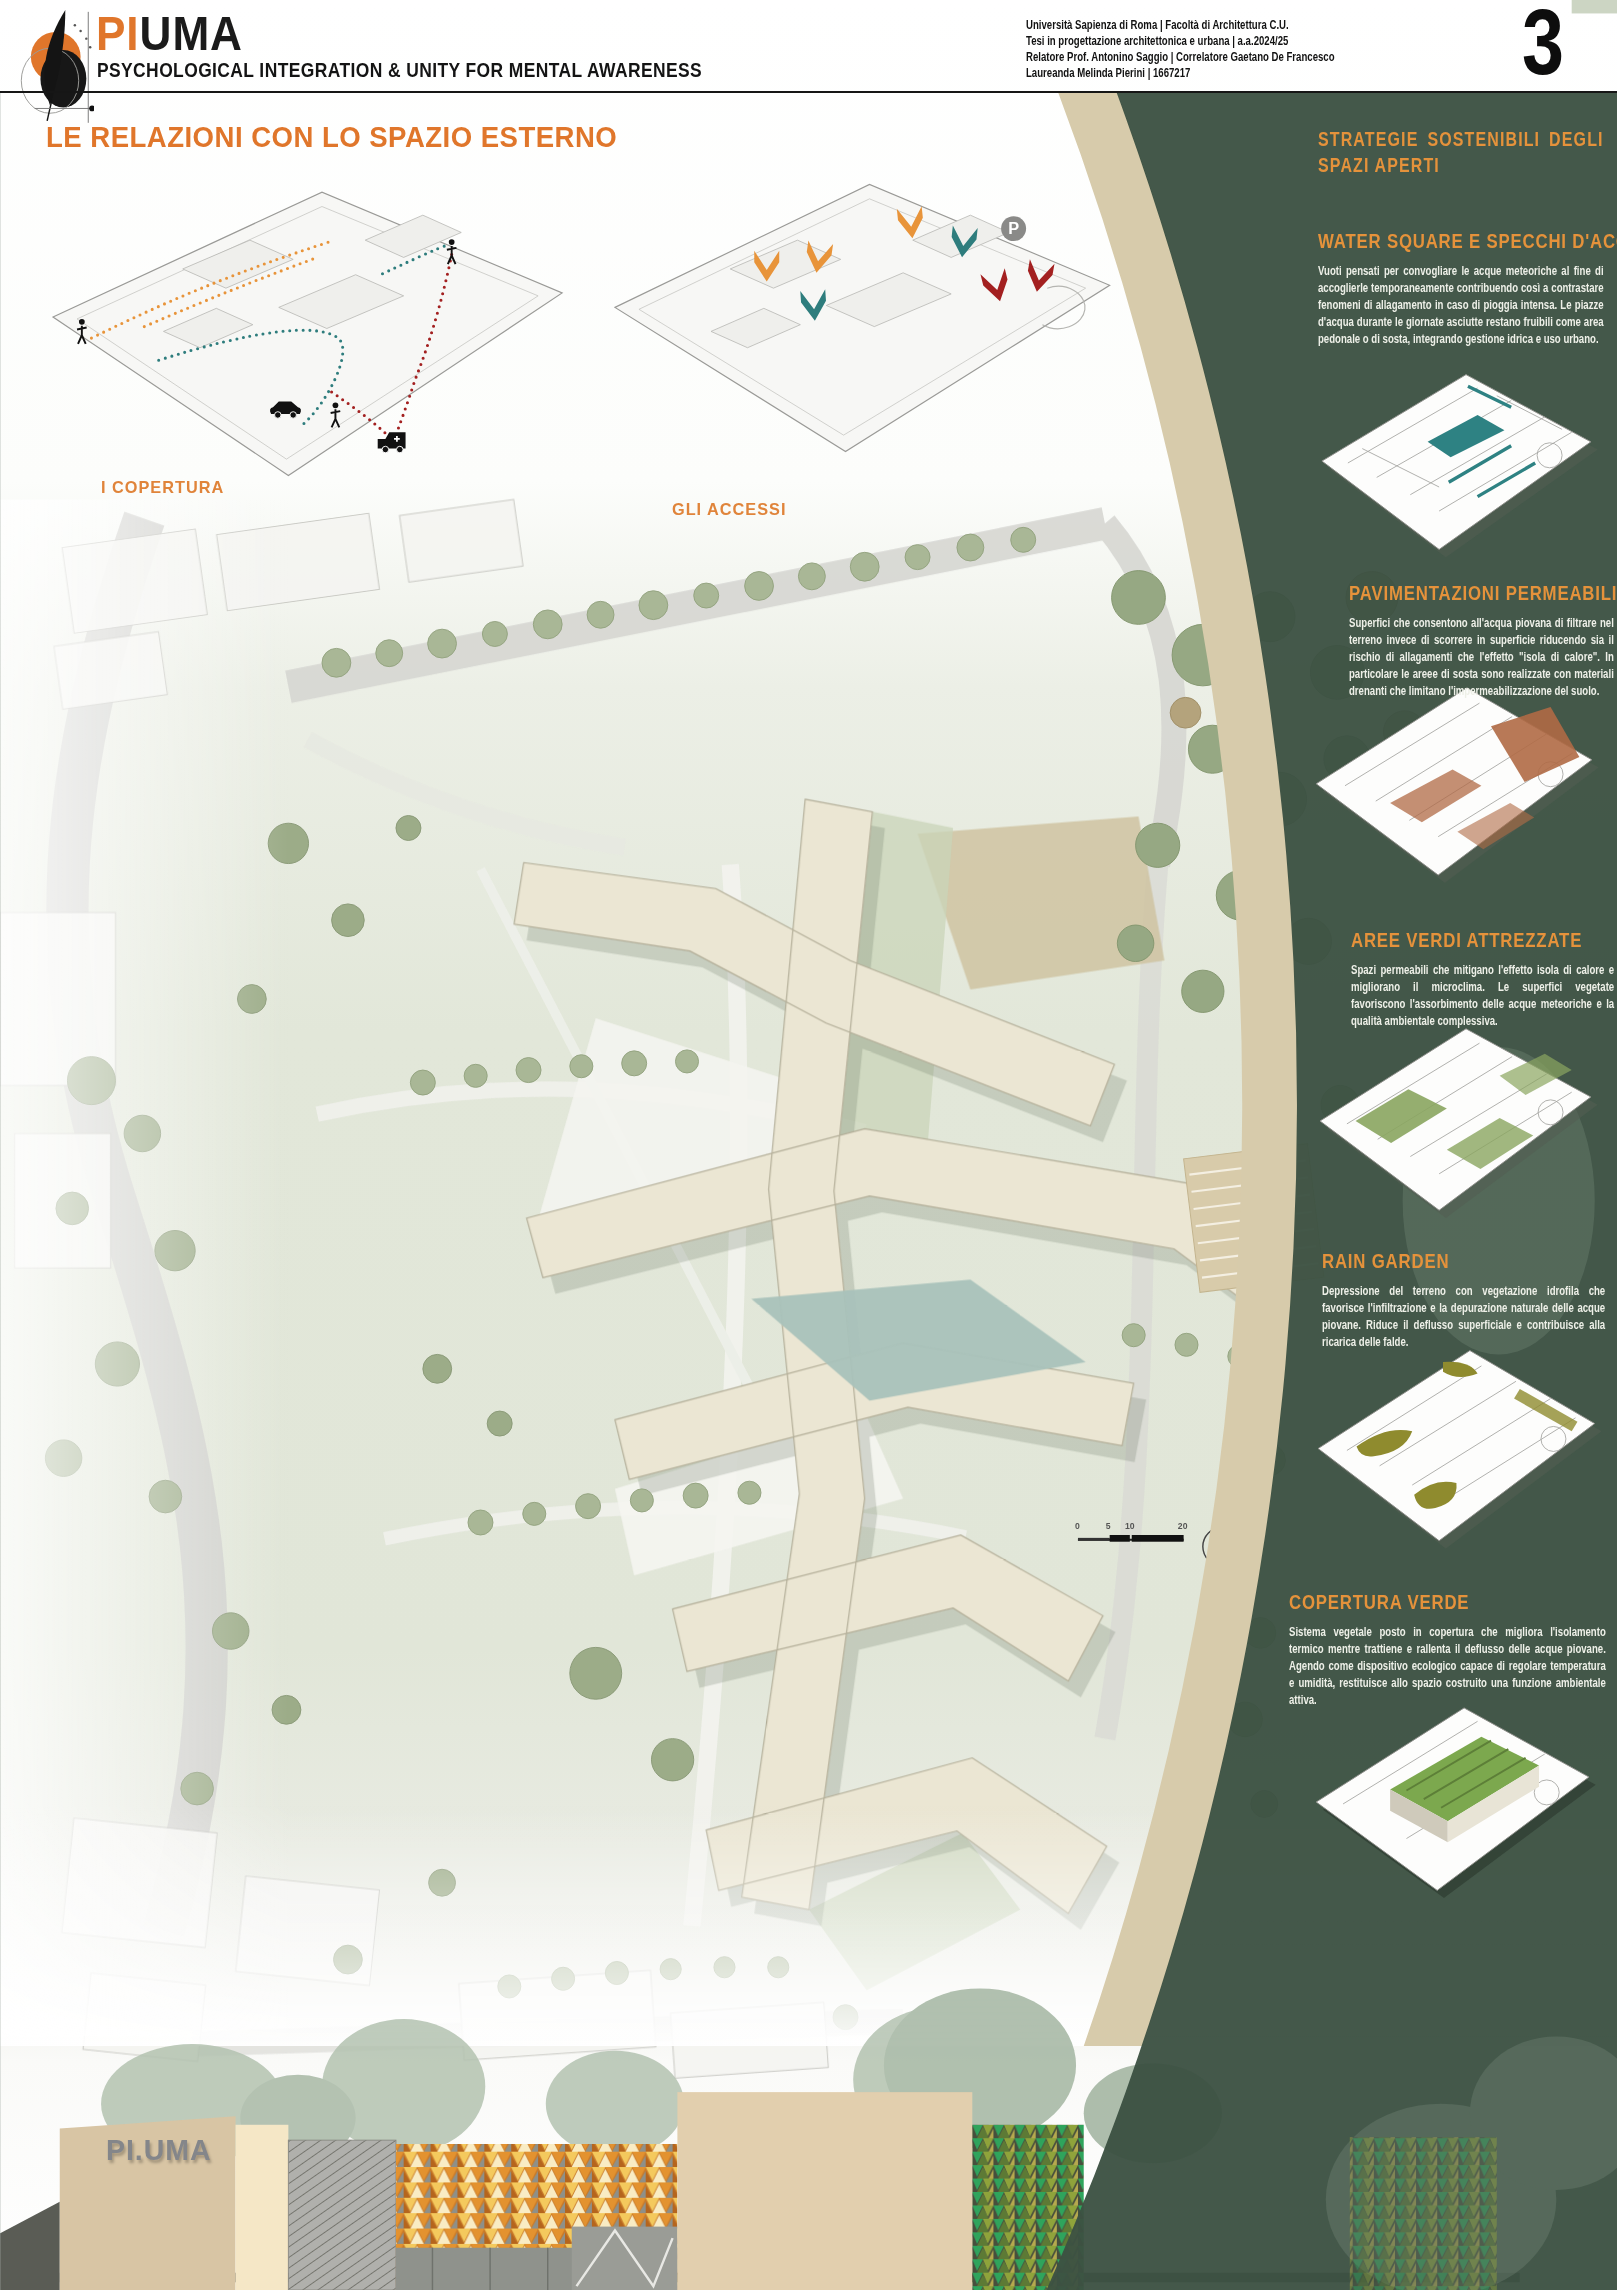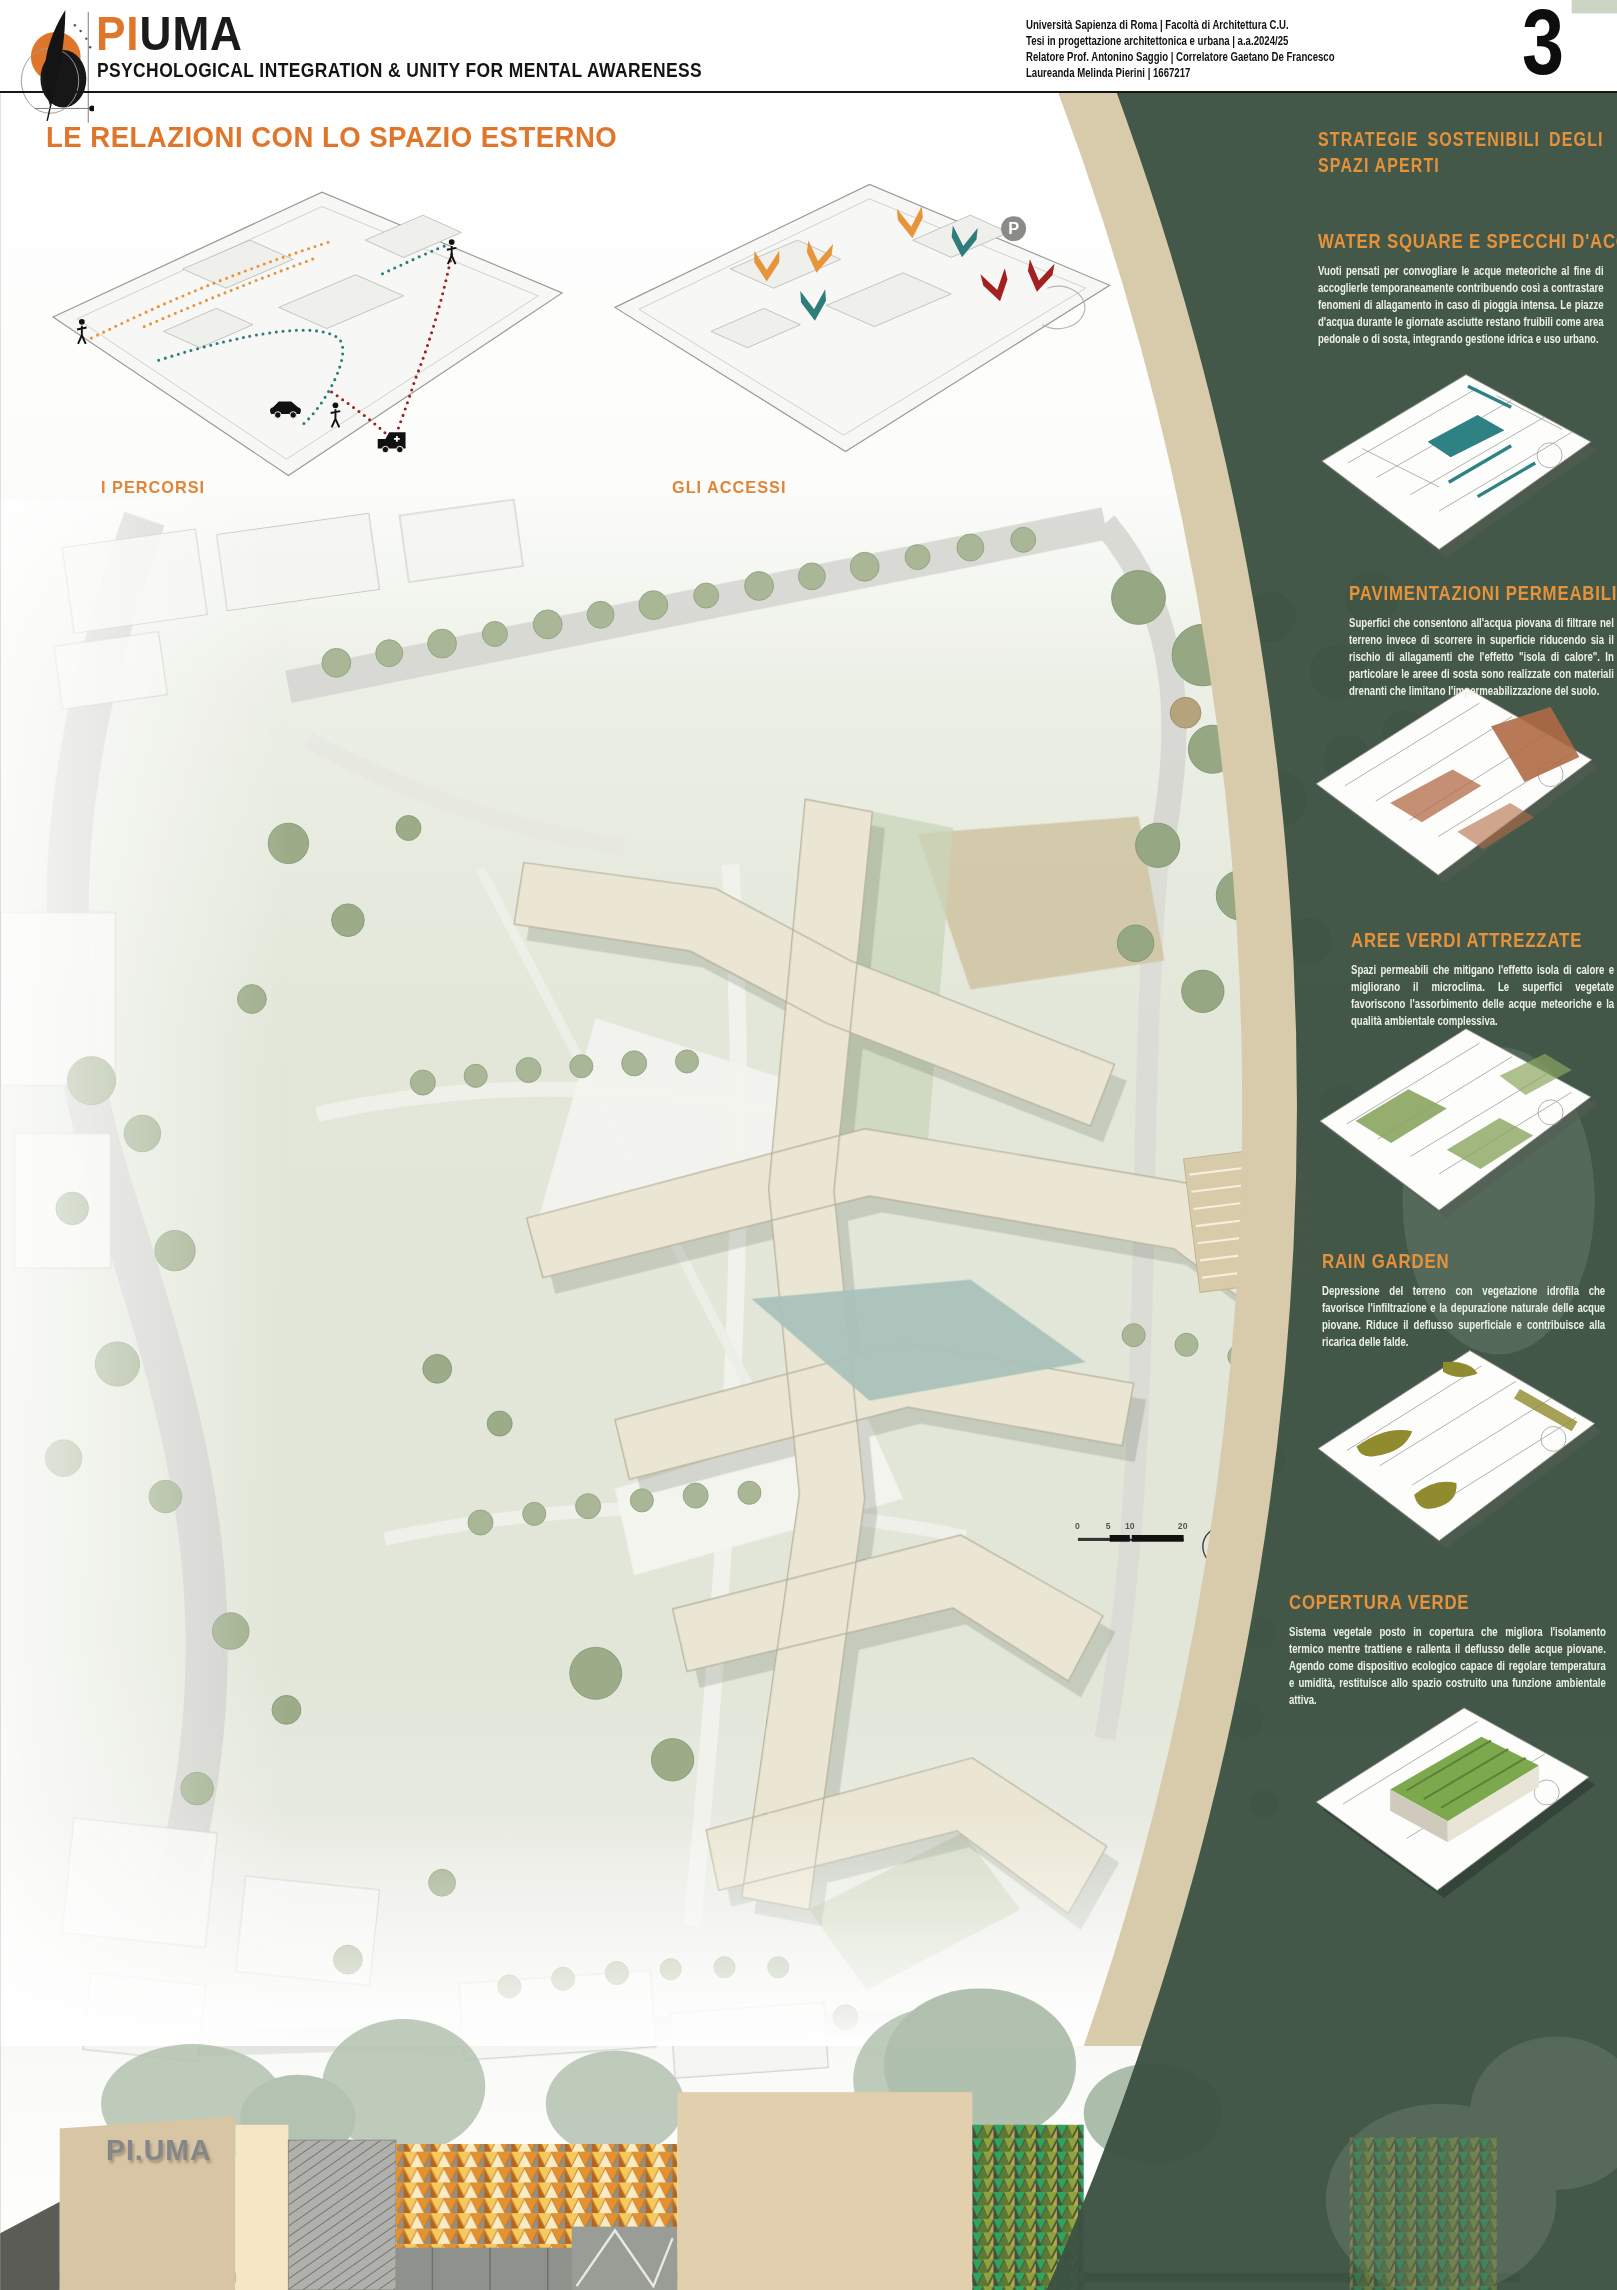--- a/index.html
+++ b/index.html
@@ -478,22 +478,22 @@
 <div class="abs info">
   <div>Università Sapienza di Roma | Facoltà di Architettura C.U.</div>
   <div>Tesi in progettazione architettonica e urbana | a.a.2024/25</div>
   <div>Relatore Prof. Antonino Saggio | Correlatore Gaetano De Francesco</div>
   <div>Laureanda Melinda Pierini | 1667217</div>
 </div>
 <div class="abs pageno">3</div>
 
 <div class="abs pagetitle">LE RELAZIONI CON LO SPAZIO ESTERNO</div>
 
-<div class="abs diaglabel" style="left:101px;top:478px;">I PERCORSI</div>
-<div class="abs diaglabel" style="left:672px;top:478px;">GLI ACCESSI</div>
+<div class="abs diaglabel" style="left:101px;top:478px;">I COPERTURA</div>
+<div class="abs diaglabel" style="left:672px;top:500px;">GLI ACCESSI</div>
 
 <div class="abs sb sbtitle" style="left:1318px;top:126px;width:357px;">STRATEGIE SOSTENIBILI DEGLI SPAZI APERTI</div>
 
 <div class="abs sb" style="left:1318px;top:229px;width:357px;">
   <h3>WATER SQUARE E SPECCHI D'ACQUA</h3>
   <p>Vuoti pensati per convogliare le acque meteoriche al fine di accoglierle temporaneamente contribuendo così a contrastare fenomeni di allagamento in caso di pioggia intensa. Le piazze d'acqua durante le giornate asciutte restano fruibili come area pedonale o di sosta, integrando gestione idrica e uso urbano.</p>
 </div>
 <div class="abs sb" style="left:1349px;top:581px;width:331px;">
   <h3>PAVIMENTAZIONI PERMEABILI</h3>
   <p>Superfici che consentono all'acqua piovana di filtrare nel terreno invece di scorrere in superficie riducendo sia il rischio di allagamenti che l'effetto "isola di calore". In particolare le areee di sosta sono realizzate con materiali drenanti che limitano l'impermeabilizzazione del suolo.</p>

